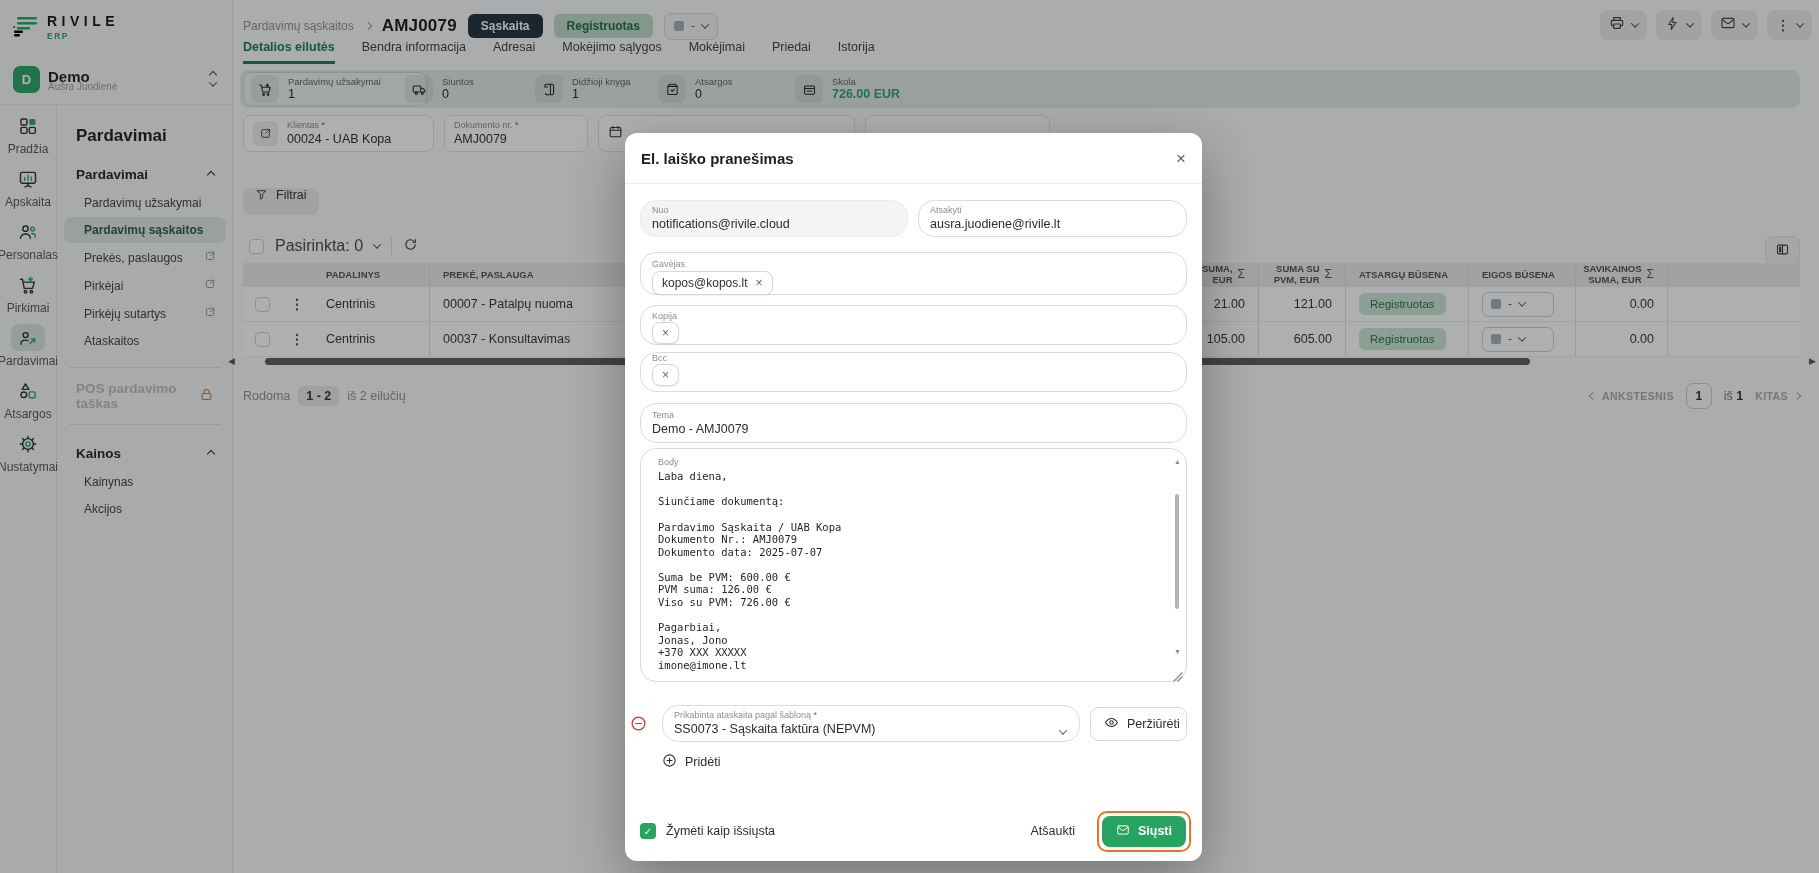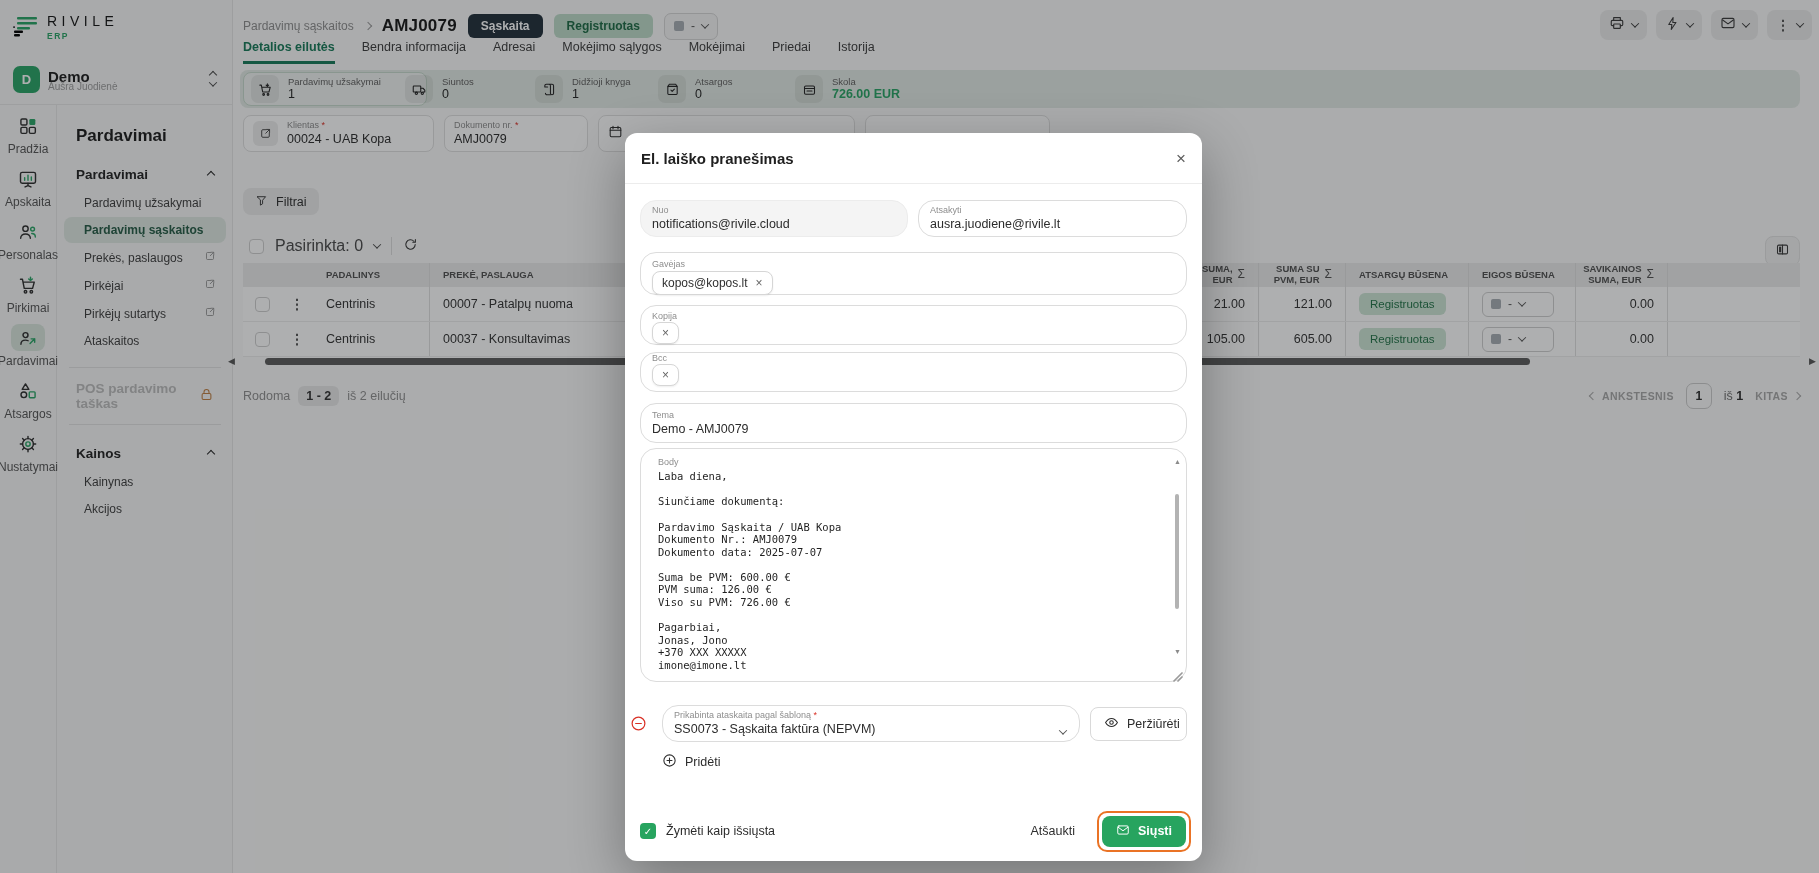--- a/index.html
+++ b/index.html
@@ -12,21 +12,21 @@
   .chv{display:inline-block;width:6px;height:6px;border-right:1.6px solid currentColor;border-bottom:1.6px solid currentColor}
   .chv.down{transform:rotate(45deg) translate(-1px,-1px)}
   .chv.up{transform:rotate(-135deg)}
   .chv.right{transform:rotate(-45deg)}
   .chv.left{transform:rotate(135deg)}
 
   
   .sidebar{position:absolute;left:0;top:0;width:233px;height:873px;background:#f7f7f7;border-right:1px solid #e5e5e5}
   .side-header{position:relative;height:105px;border-bottom:1px solid #e7e7e7}
   .logo{position:absolute;left:13px;top:14px;display:flex;align-items:flex-start;gap:8px}
-  .brand-name{font-size:14px;font-weight:400;letter-spacing:.32em;color:#141414;line-height:1}
+  .brand-name{font-size:14px;font-weight:700;letter-spacing:.32em;color:#141414;line-height:1}
   .brand-sub{font-size:8.5px;font-weight:700;letter-spacing:.18em;color:#2aa566;margin-top:3px}
   .avatar{position:absolute;left:13px;top:66px;width:27px;height:27px;background:#2aa566;border-radius:7px;color:#fff;font-size:13px;font-weight:700;display:grid;place-items:center}
   .uname{position:absolute;left:48px;top:68px;font-size:15px;font-weight:700;color:#1d1d1d}
   .usub{position:absolute;left:48px;top:81px;font-size:10px;color:#9c9c9c}
   .usort{position:absolute;right:16px;top:72px;display:flex;flex-direction:column;gap:3px;color:#4a4a4a}
   .rail{position:absolute;left:0;top:105px;width:57px;border-right:1px solid #e7e7e7;height:768px;padding-top:7px}
   .rail-item{height:53px;display:flex;flex-direction:column;align-items:center;justify-content:flex-start;gap:3px;color:#2e2e2e}
   .rail-item .iconwrap{width:34px;height:27px;display:grid;place-items:center;border-radius:8px}
   .rail-item.active .iconwrap{background:#d9e6dd}
   .rail-item .rlabel{font-size:12px;color:#555}
@@ -67,21 +67,21 @@
 
   
   .fbox{position:absolute;top:115px;height:37px;background:#fff;border:1px solid #e0e0e0;border-radius:8px;display:flex;align-items:center;gap:9px;padding:0 9px}
   .fico{width:25px;height:25px;background:#ededed;border-radius:6px;display:grid;place-items:center;color:#3c3c3c}
   .fcol{display:flex;flex-direction:column;line-height:1.3}
   .flabel{font-size:9px;color:#8b8b8b}
   .fval{font-size:12.5px;color:#2c2c2c;white-space:nowrap}
   .req{color:#d93025}
 
   
-  .filtrai{position:absolute;left:243px;top:188px;height:27px;background:#ececec;border-radius:8px;display:flex;align-items:center;gap:8px;padding:0 12px;font-size:12.5px;color:#2e2e2e}
+  .filtrai{position:absolute;left:243px;top:188px;height:27px;background:#ececec;border-radius:8px;display:flex;align-items:flex-start;gap:8px;padding:0 12px;font-size:12.5px;color:#2e2e2e}
   .ttoolbar{position:absolute;left:249px;top:234px;height:24px;display:flex;align-items:center;gap:11px;color:#4a4a4a}
   .cb{width:15px;height:15px;border:1.5px solid #cfcfcf;border-radius:4px;background:#fff}
   .ttoolbar .txt{font-size:16px}
   .vdiv{width:1px;height:18px;background:#dcdcdc}
   .colsbtn{position:absolute;right:19px;top:236px;width:35px;height:30px;background:#f1f1f1;border:1px solid #e2e2e2;border-radius:8px;display:grid;place-items:center;color:#3a3a3a}
   .table{position:absolute;left:243px;top:263px;width:1557px;font-size:12.5px}
   .trow{display:grid;grid-template-columns:38px 32px 116px 1fr 63px 87px 123px 107px 92px 133px;align-items:center}
   .thead{height:24px;background:#ececec;font-size:9.5px;font-weight:700;color:#505050;line-height:1.15}
   .hcell{padding-left:13px;display:flex;align-items:center;height:100%}
   .hcell.num{justify-content:flex-end;gap:5px;padding-right:13px;text-align:right}

